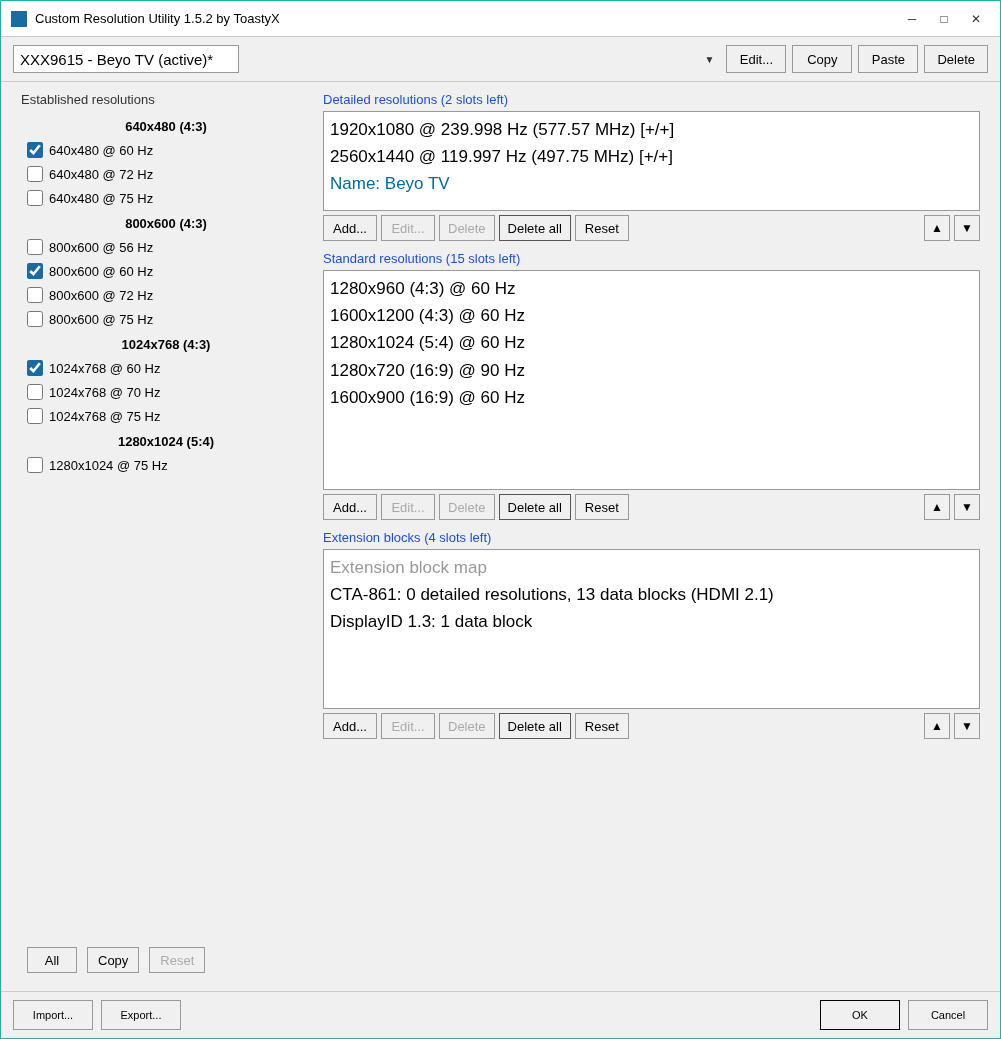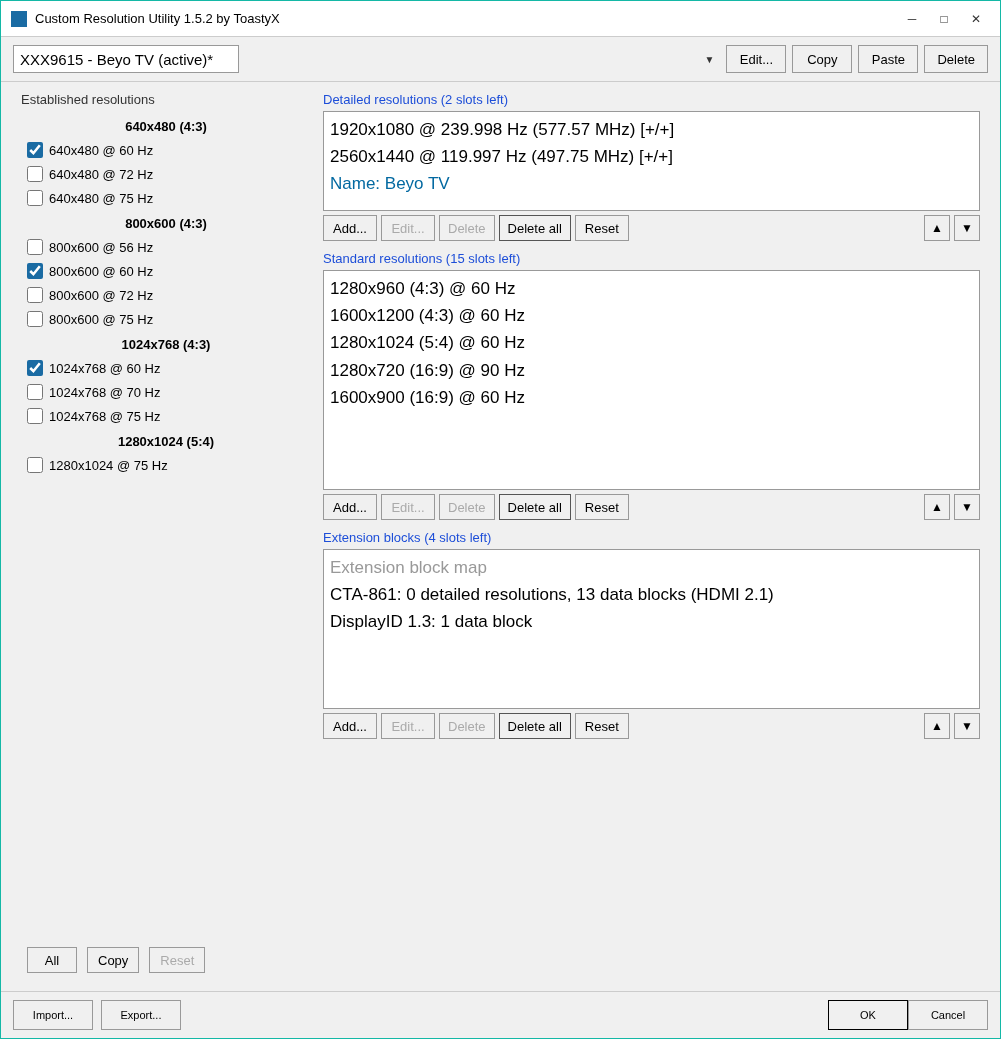--- a/index.html
+++ b/index.html
@@ -236,21 +236,21 @@
     
     .bottom-bar {
       display: flex;
       align-items: center;
       padding: 8px 12px;
       border-top: 1px solid #ccc;
       background: #f0f0f0;
       gap: 8px;
     }
     .bottom-left { display: flex; gap: 8px; }
-    .bottom-right { margin-left: auto; display: flex; }
+    .bottom-right { margin-left: auto; display: flex; gap: 8px; }
     .bottom-btn {
       height: 30px;
       min-width: 80px;
       padding: 0 16px;
       border: 1px solid #999;
       background: #f0f0f0;
       font-size: 11px;
       cursor: pointer;
     }
     .bottom-btn.ok-btn {

